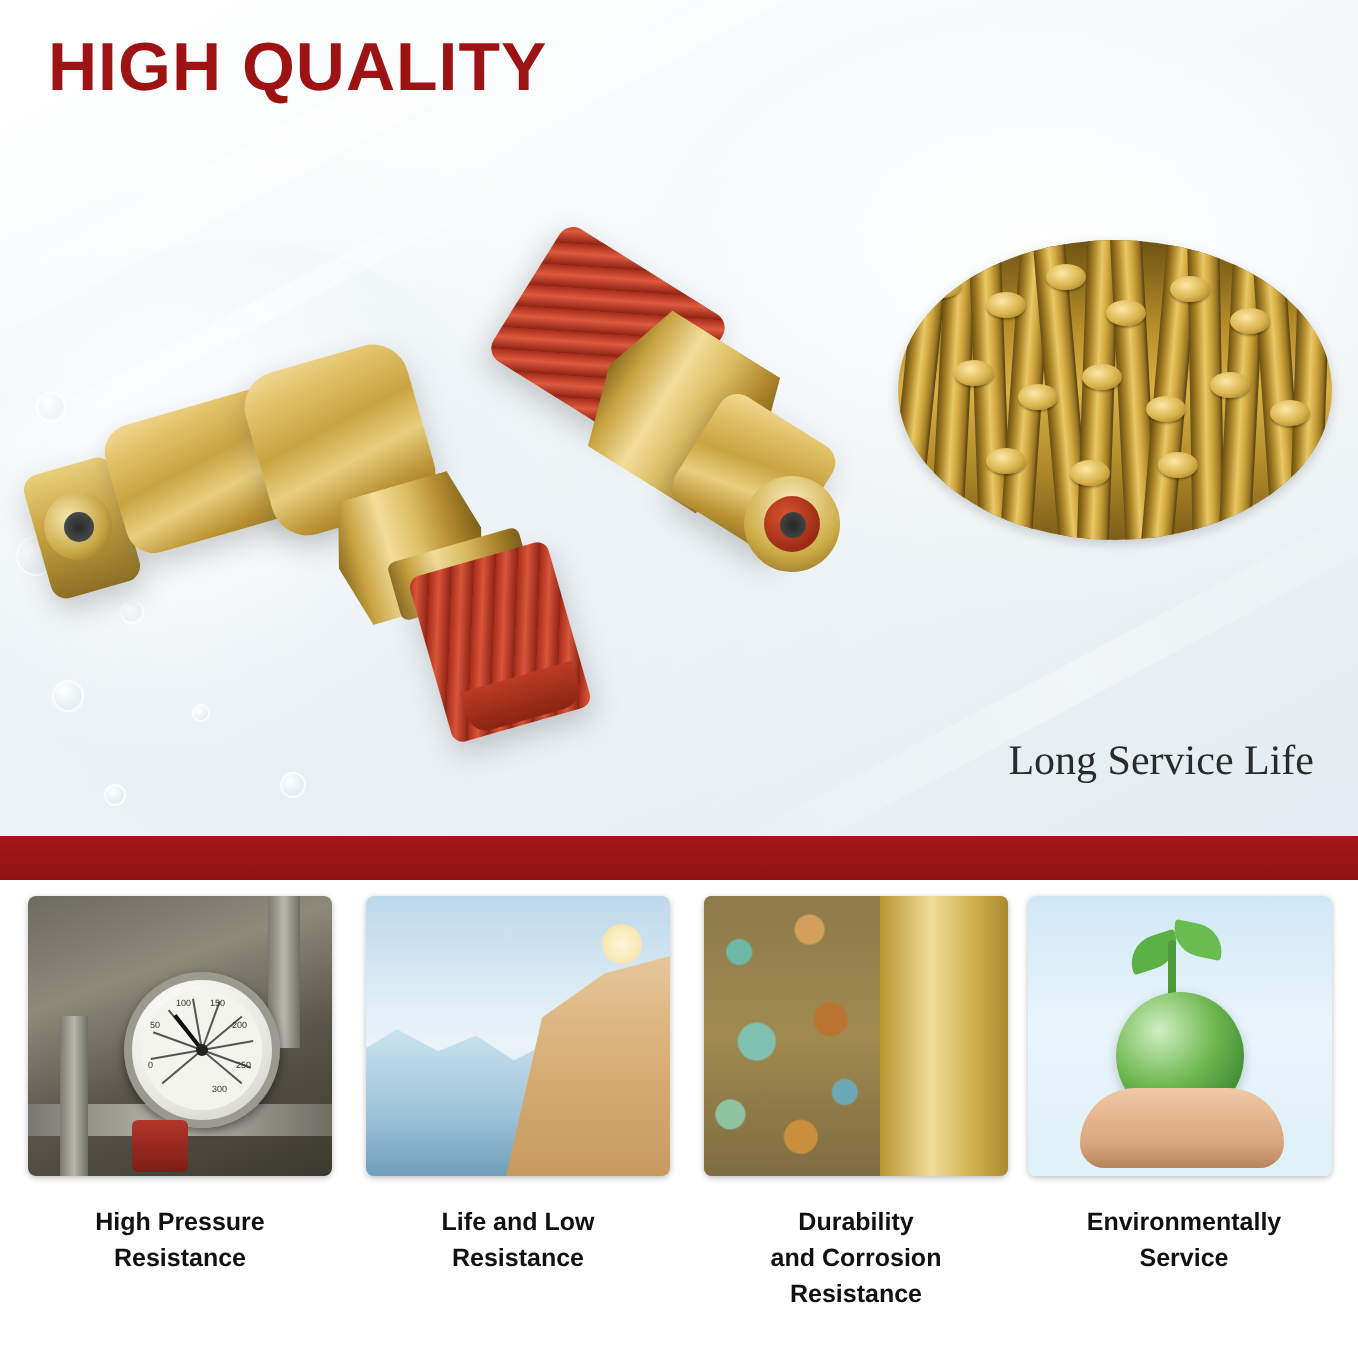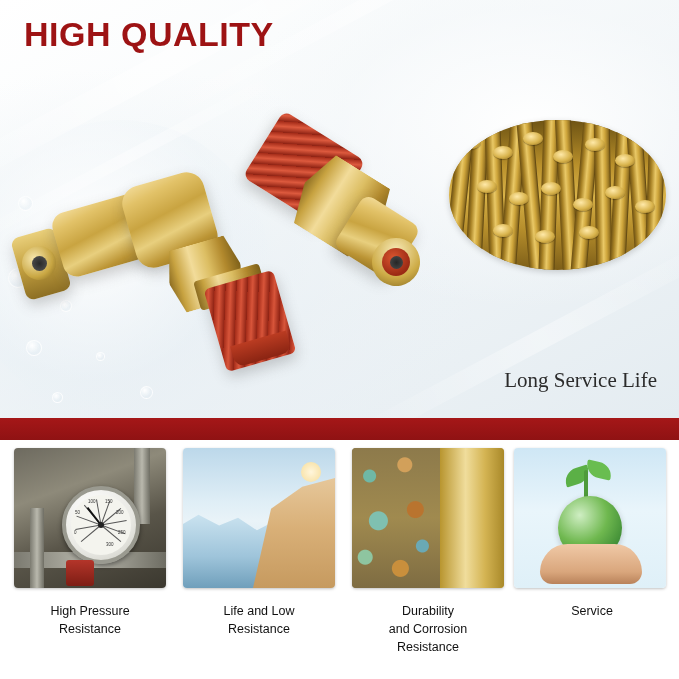--- a/index.html
+++ b/index.html
@@ -86,21 +86,21 @@
     position:absolute;left:0;top:418px;width:679px;height:22px;
     background:linear-gradient(180deg,#a51718 0%,#8f1213 100%);
   }
   .bottom{
     position:absolute;left:0;top:440px;width:679px;height:239px;background:#ffffff;
   }
   .cards{position:absolute;left:0;top:0;width:679px;height:239px;}
   .card{position:absolute;top:8px;width:152px;height:140px;border-radius:4px;overflow:hidden;box-shadow:0 1px 3px rgba(0,0,0,.25);}
   .cap{
     position:absolute;top:162px;width:160px;text-align:center;
-    font-size:12.5px;font-weight:normal;color:#111;line-height:1.45;
+    font-size:12.5px;font-weight:bold;color:#111;line-height:1.45;
   }
 
   
   .c1bg{position:absolute;inset:0;background:linear-gradient(160deg,#6d6a5f 0%,#8e8a7a 30%,#595549 60%,#3b382f 100%);}
   .pipe{position:absolute;background:linear-gradient(90deg,#7b7a70,#b9b8ad,#6e6d63);}
   .gauge{
     position:absolute;left:48px;top:38px;width:70px;height:70px;border-radius:50%;
     background:radial-gradient(circle at 38% 30%,#ffffff,#e9e9e4 60%,#c9c9c0 100%);
     border:4px solid #9a9a90;box-shadow:0 2px 5px rgba(0,0,0,.45);
   }
@@ -290,19 +290,20 @@
 
       <div class="card" style="left:514px;">
         <div class="c4bg"></div>
         <div class="leafL"></div>
         <div class="leafR"></div>
         <div class="sprout"></div>
         <div class="globe"></div>
         <div class="hand"></div>
       </div>
       <div class="cap" style="left:512px;">
+        <div>Environmentally</div>
         <div>Service</div>
         <div></div>
       </div>
 
     </div>
   </div>
 </div>
 
 </body></html>

